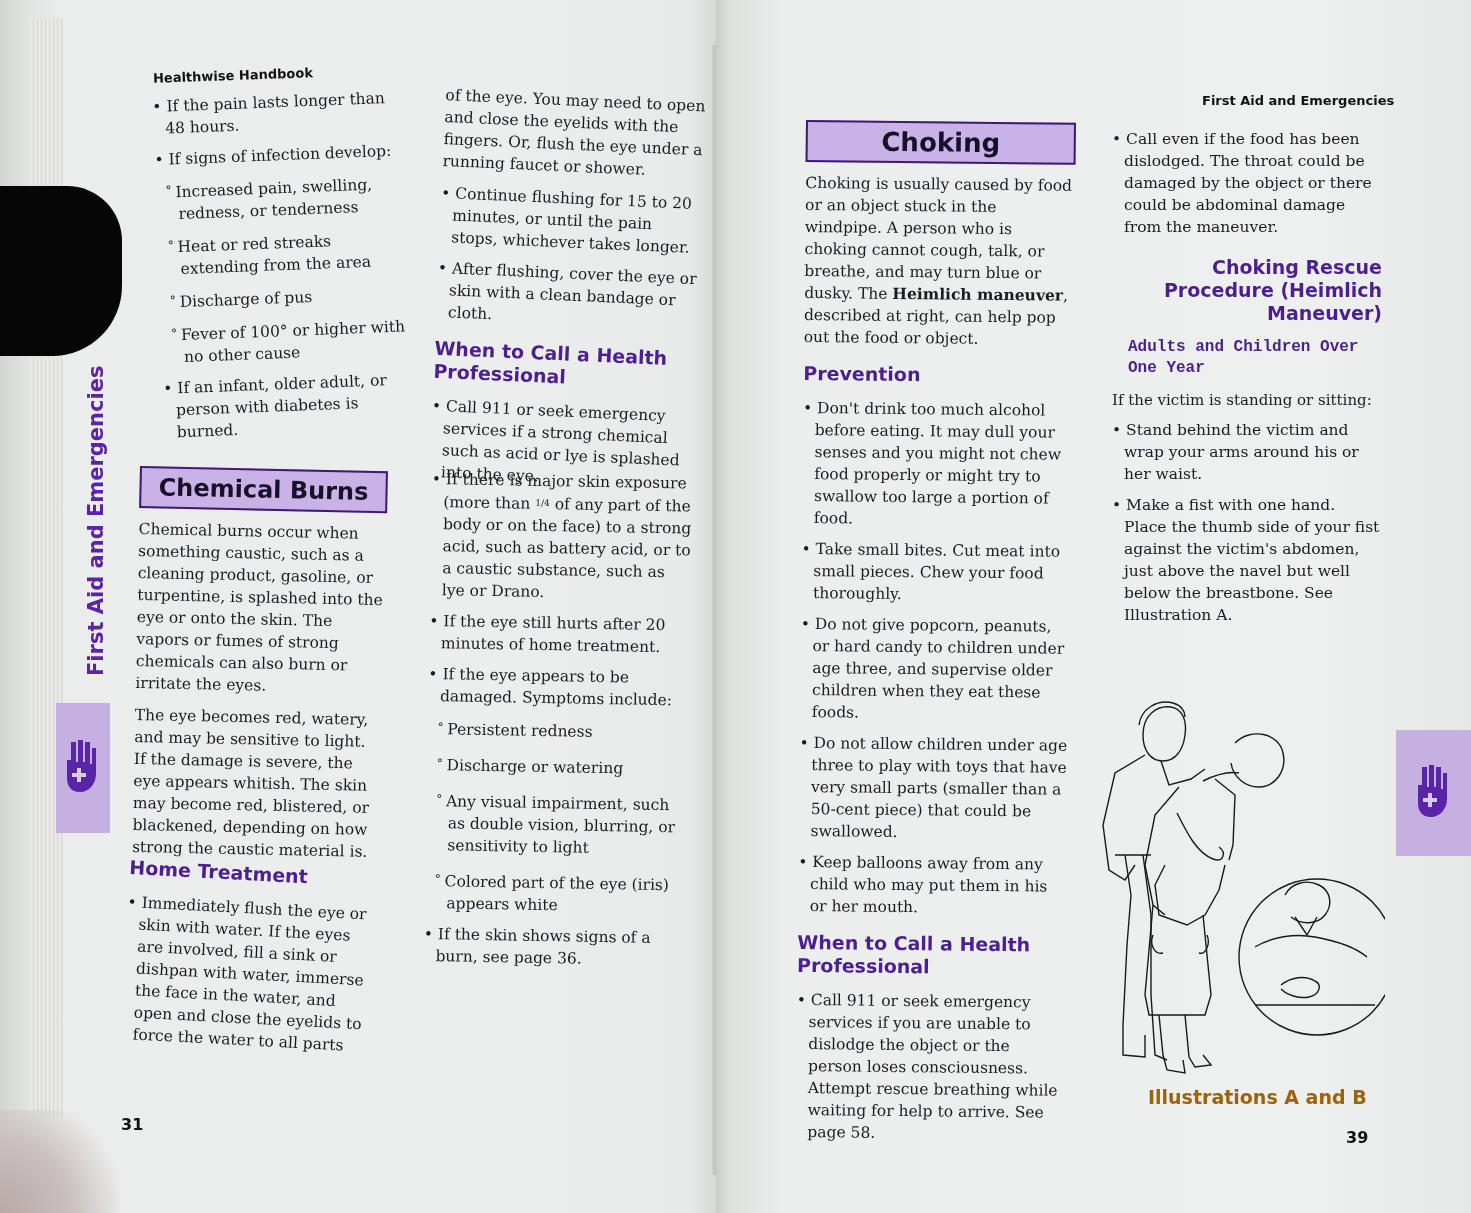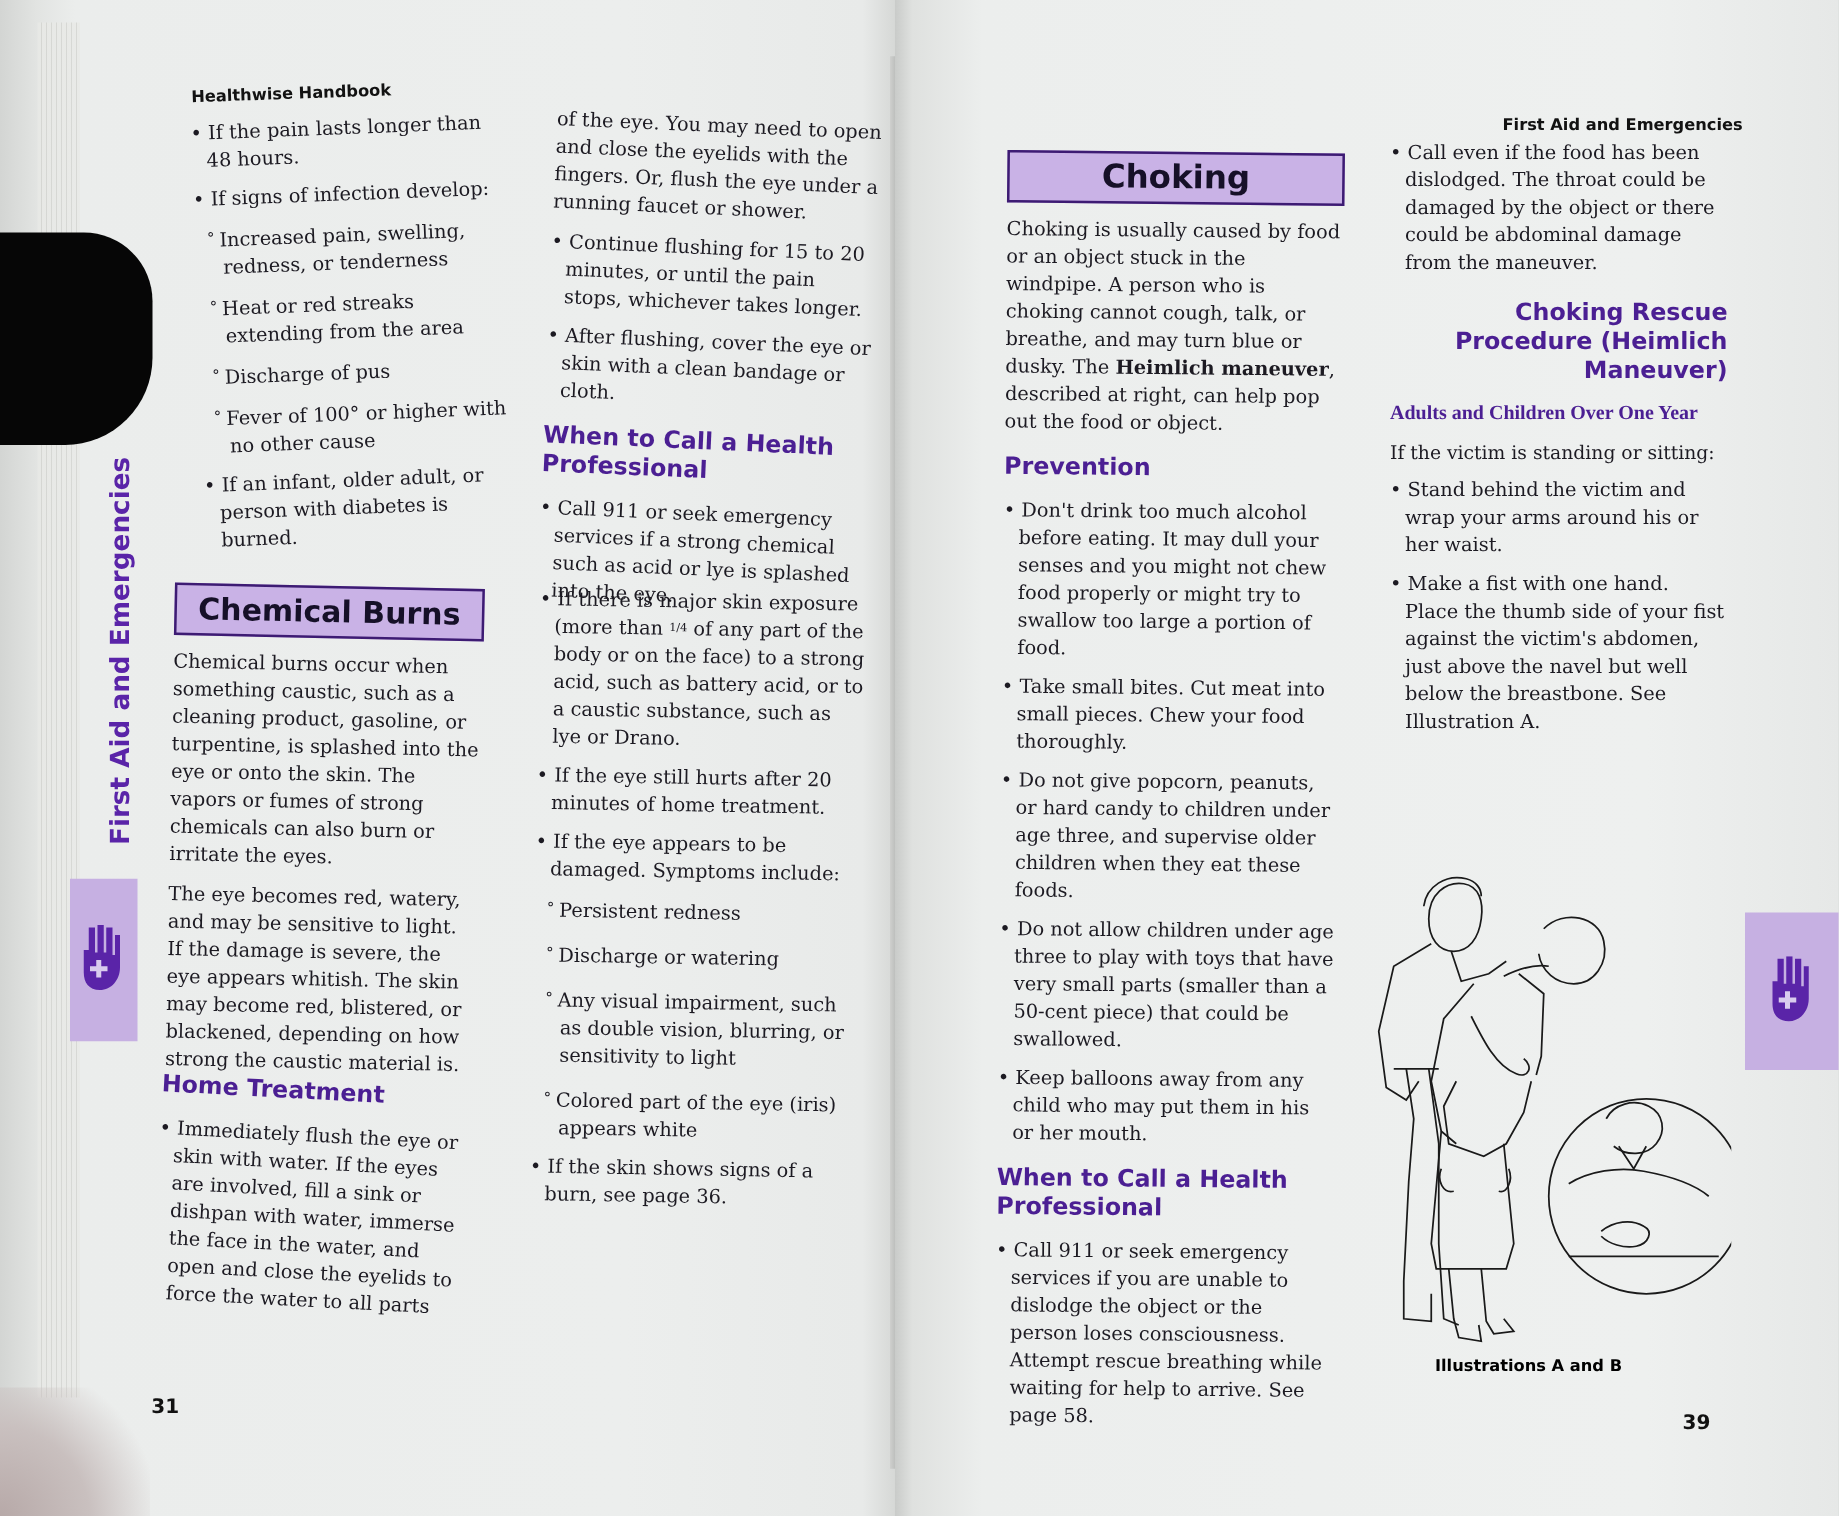--- a/index.html
+++ b/index.html
@@ -59,42 +59,42 @@
     border: 2px solid #3d1b73; background: #c9b2e6;
     font-family: "DejaVu Sans", sans-serif; font-weight: bold; color: #161028;
     text-align: center; font-size: 24px; line-height: 38px; height: 38px;
     margin-bottom: 10px;
   }
   .h2 {
     font-family: "DejaVu Sans", sans-serif; font-weight: bold; color: #4b1f93;
     font-size: 19px; line-height: 23px; margin: 14px 0 12px 0;
   }
   .h3 {
-    font-family: Liberation Serif, serif; font-weight: bold; color: #4b1f93;
-    font-size: 16px; line-height: 21px; margin: 12px 0 10px 0;
+    font-family: Liberation Mono, monospace; font-weight: bold; color: #4b1f93;
+    font-size: 16px; line-height: 21px; margin: 12px 0 10px 16px;
   }
   .lead { font-weight: normal; font-size: 15px; margin: 0 0 8px 0; }
   .frac { font-size: 9px; vertical-align: 3px; text-align: right; }
 
   .side-label {
     position: absolute; font-family: "DejaVu Sans", sans-serif; font-weight: bold;
     color: #5a24a8; font-size: 21px; white-space: nowrap;
   }
   .side-left { left: 84px; top: 676px; transform-origin: 0 0; transform: rotate(-90deg); }
   .tab {
     position: absolute; background: #c6b0e2;
     display: flex; align-items: center; justify-content: center;
   }
   .tab-left { left: 56px; top: 703px; width: 54px; height: 130px; }
   .tab-right { left: 1396px; top: 730px; width: 75px; height: 126px; }
 
   .illustration { position: absolute; left: 1095px; top: 695px; width: 290px; height: 385px; }
   .caption {
     position: absolute; left: 1148px; top: 1086px;
-    font-family: "DejaVu Sans", sans-serif; font-weight: bold; font-size: 13px; color: #000000;
+    font-family: "DejaVu Sans", sans-serif; font-weight: bold; font-size: 19px; color: #a16207;
   }
 </style>
 </head>
 <body>
 
 <div class="page page-left">
   <div class="page-edges"></div>
   <div class="shadow-corner"></div>
 
   <div class="running-head" style="left:153px;top:68px;transform:rotate(-2deg);">Healthwise Handbook</div>
@@ -164,21 +164,21 @@
     <div class="h2">Prevention</div>
     <div class="bullet">Don't drink too much alcohol before eating. It may dull your senses and you might not chew food properly or might try to swallow too large a portion of food.</div>
     <div class="bullet">Take small bites. Cut meat into small pieces. Chew your food thoroughly.</div>
     <div class="bullet">Do not give popcorn, peanuts, or hard candy to children under age three, and supervise older children when they eat these foods.</div>
     <div class="bullet">Do not allow children under age three to play with toys that have very small parts (smaller than a 50-cent piece) that could be swallowed.</div>
     <div class="bullet">Keep balloons away from any child who may put them in his or her mouth.</div>
     <div class="h2">When to Call a Health Professional</div>
     <div class="bullet">Call 911 or seek emergency services if you are unable to dislodge the object or the person loses consciousness. Attempt rescue breathing while waiting for help to arrive. See page 58.</div>
   </div>
 
-  <div class="col" style="left:396px;top:111px;width:270px;">
+  <div class="col" style="left:396px;top:128px;width:270px;">
     <div class="bullet">Call even if the food has been dislodged. The throat could be damaged by the object or there could be abdominal damage from the maneuver.</div>
     <div class="h2" style="margin-top:18px;text-align:right;">Choking Rescue Procedure (Heimlich Maneuver)</div>
     <div class="h3">Adults and Children Over One Year</div>
     <div class="lead">If the victim is standing or sitting:</div>
     <div class="bullet">Stand behind the victim and wrap your arms around his or her waist.</div>
     <div class="bullet">Make a fist with one hand. Place the thumb side of your fist against the victim's abdomen, just above the navel but well below the breastbone. See Illustration A.</div>
   </div>
 
   <div class="page-num" style="left:630px;top:1128px;">39</div>
 

